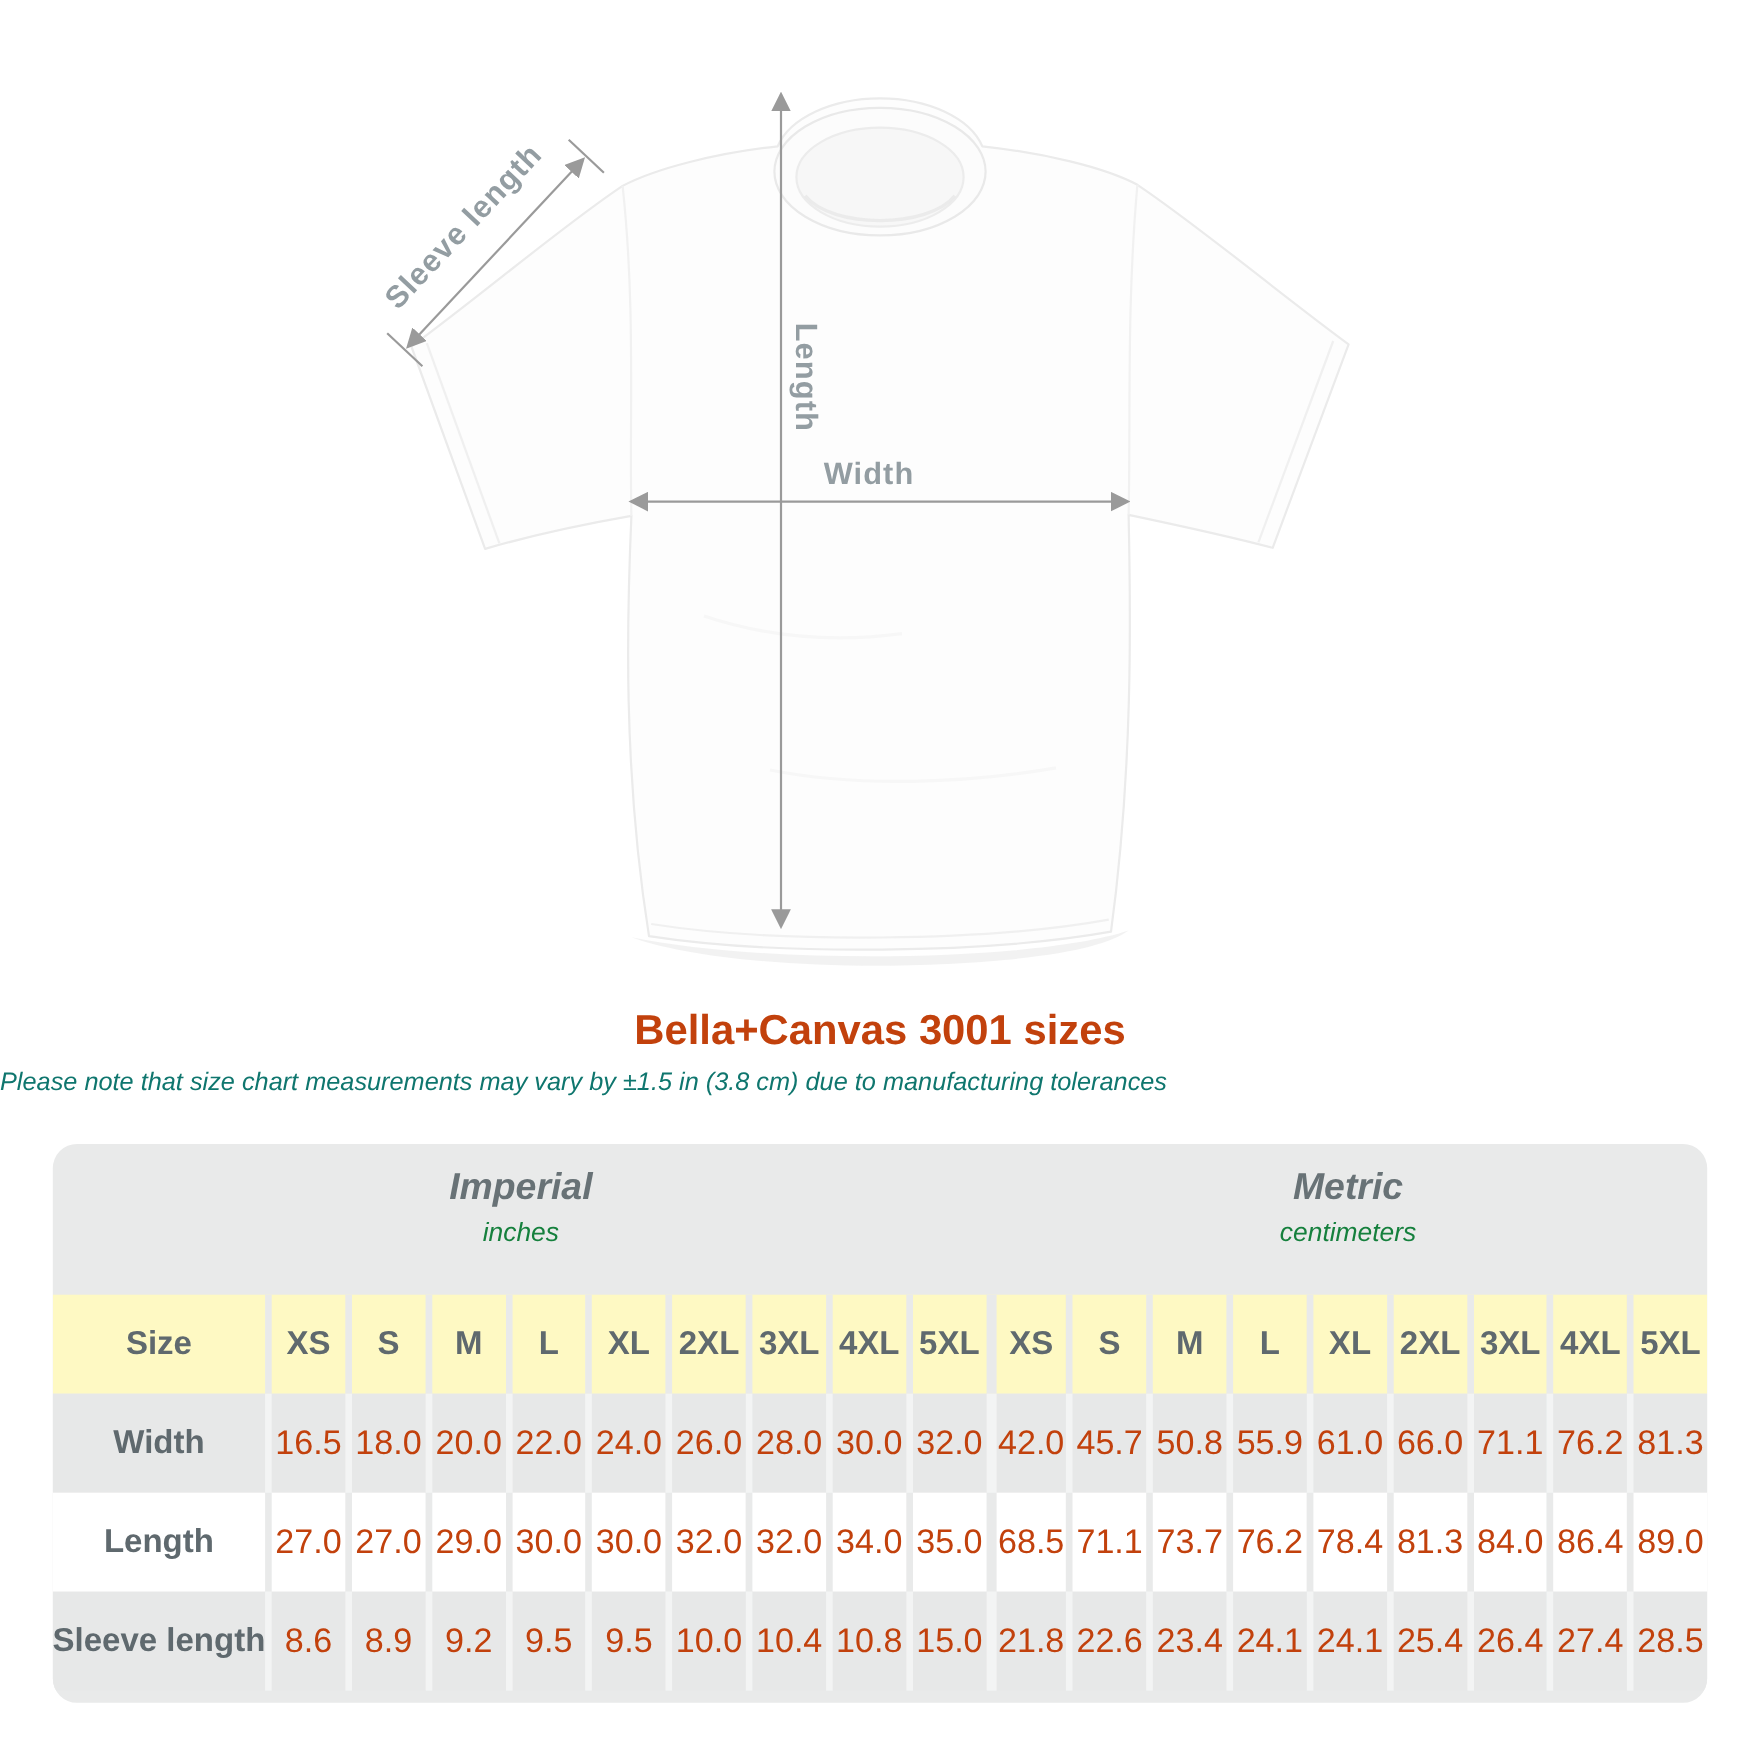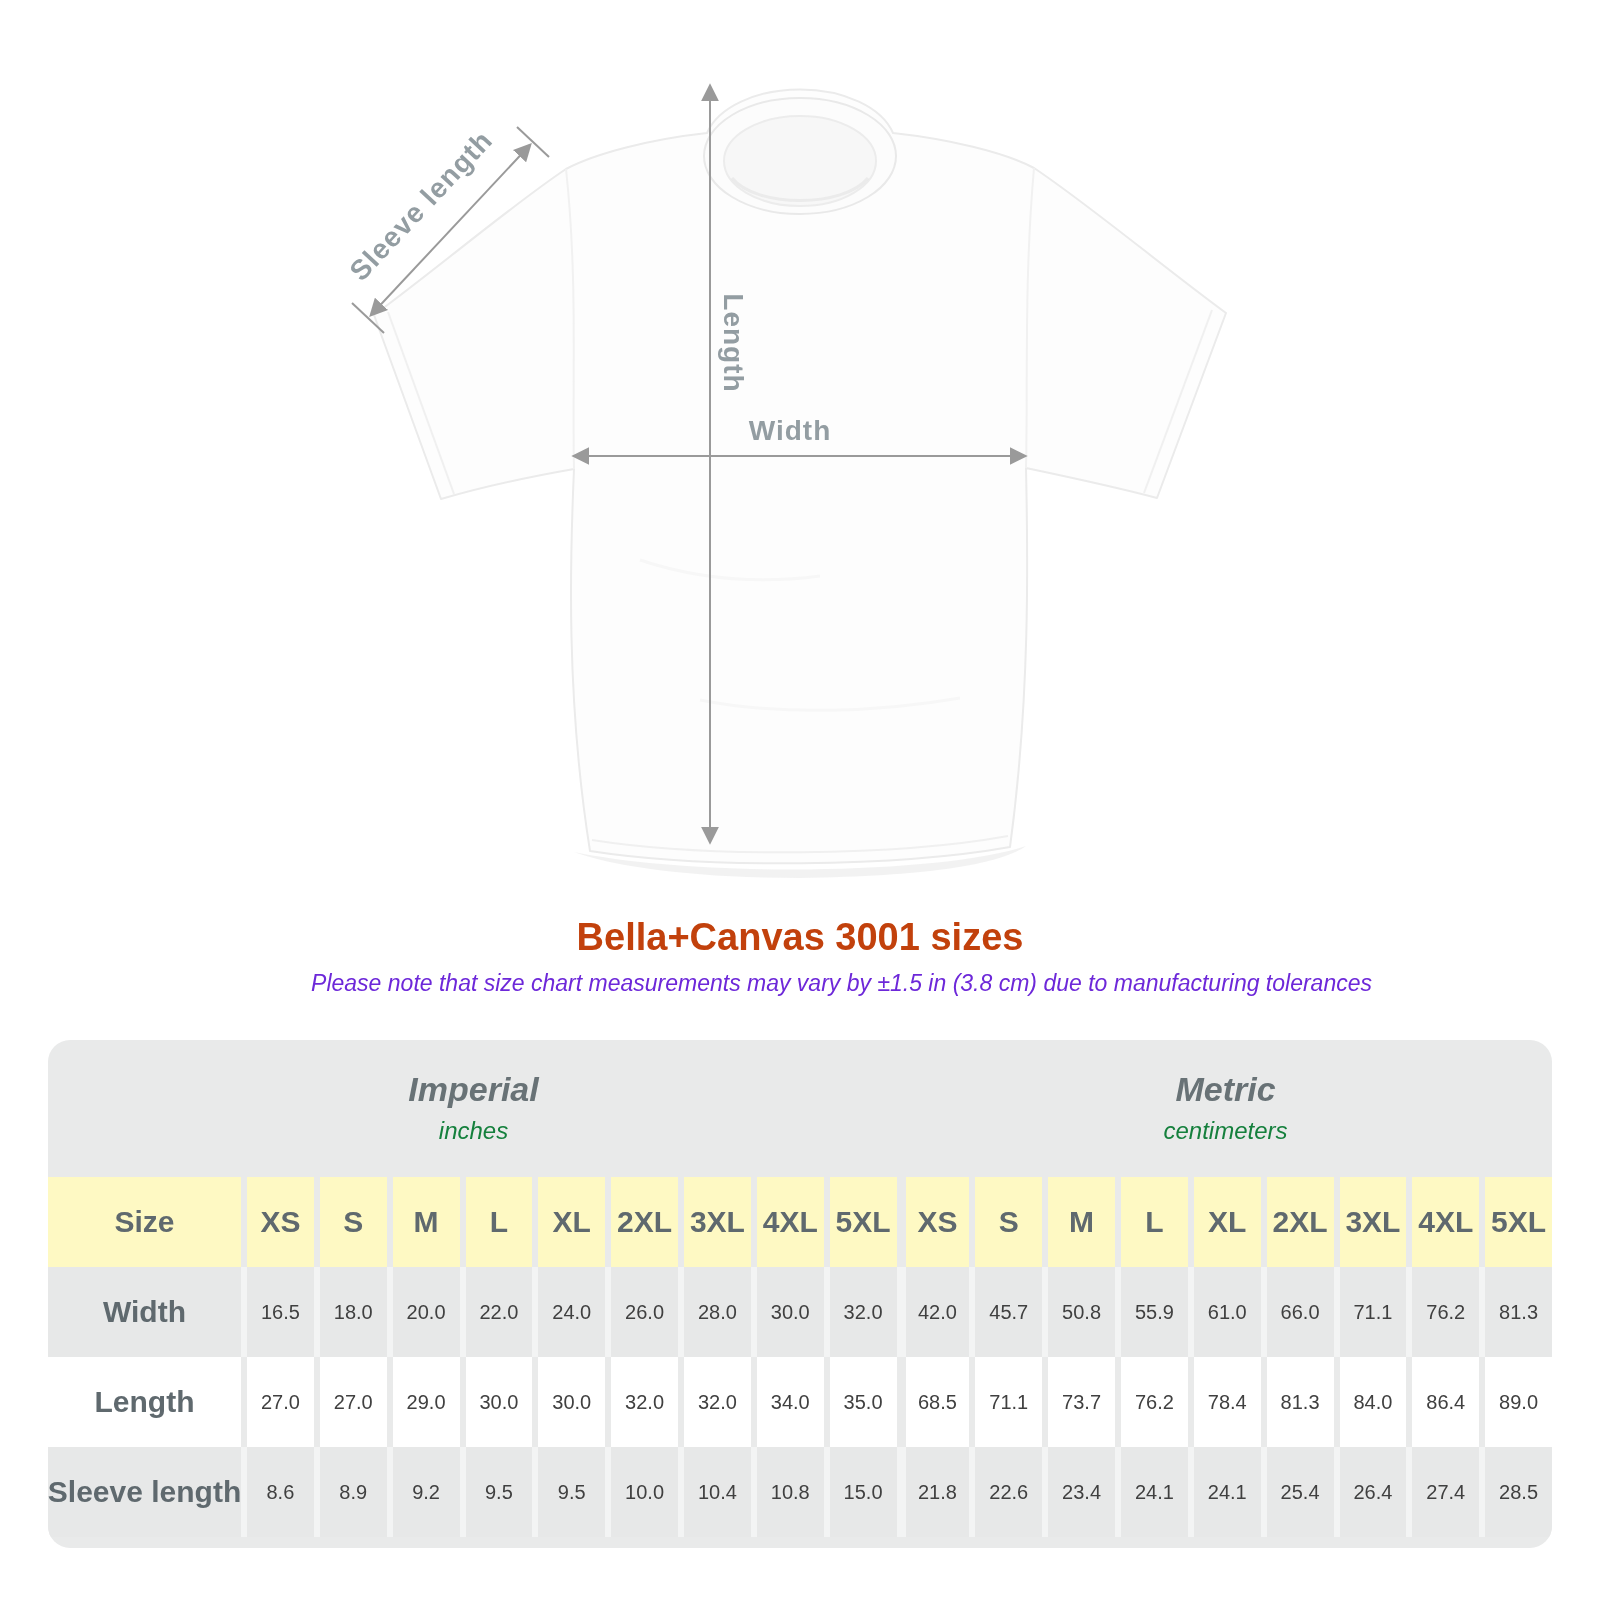--- a/index.html
+++ b/index.html
@@ -9,46 +9,46 @@
   }
   
   #diagram{position:absolute;top:0;left:0;}
   .dim-label{font-weight:bold;font-size:28px;fill:#939da2;letter-spacing:1px;}
   
   #title{
     position:absolute;top:916px;left:0;width:1600px;text-align:center;
     font-size:38px;font-weight:bold;color:#c2410c;
   }
   #subtitle{
-    position:absolute;top:970px;left:0;width:1372px;text-align:right;
-    font-size:23px;font-style:italic;color:#6d28d9;
+    position:absolute;top:970px;left:0;width:1372px;text-align:left;
+    font-size:23px;font-style:italic;color:#0f766e;
   }
   
   #size-table{
     position:absolute;left:48px;top:1040px;width:1504px;height:508px;
     background:#e9eaea;border-radius:22px;overflow:hidden;
   }
   .band{position:absolute;top:0;height:137px;text-align:center;}
   .band-left{left:0;width:851px;}
   .band-right{left:851px;width:653px;}
-  .band .sys{margin-top:30px;font-size:34px;font-weight:bold;font-style:italic;color:#687276;}
+  .band .sys{margin-top:20px;font-size:34px;font-weight:bold;font-style:italic;color:#687276;}
   .band .unit{margin-top:8px;font-size:24px;font-style:italic;color:#15803d;}
   #grid{
     position:absolute;top:137px;left:0;width:1504px;
     display:grid;grid-template-columns:193px repeat(18,1fr);
   }
   .c{
     height:90px;display:flex;align-items:center;justify-content:center;
     box-sizing:border-box;white-space:nowrap;
   }
   .head{background:#fef9c3;font-size:30px;font-weight:bold;color:#5f696e;}
   .white{background:#ffffff;}
   .gray{background:#e7e8e8;}
   .label-col{font-size:30px;font-weight:bold;color:#5f696e;}
-  .val{font-size:20px;color:#404040;}
+  .val{font-size:31px;color:#c2410c;}
   .sep{border-left:6px solid #e9eaea;}
   .gray.sep{border-left-color:#f3f4f4;}
   .metric-start{border-left-width:9px;}
 </style>
 </head>
 <body>
 
 <svg id="diagram" width="1600" height="910" viewBox="0 0 1600 910">
   <defs>
     <marker id="arr" viewBox="0 0 10 10" refX="8.5" refY="5" markerWidth="9" markerHeight="9" orient="auto-start-reverse">

